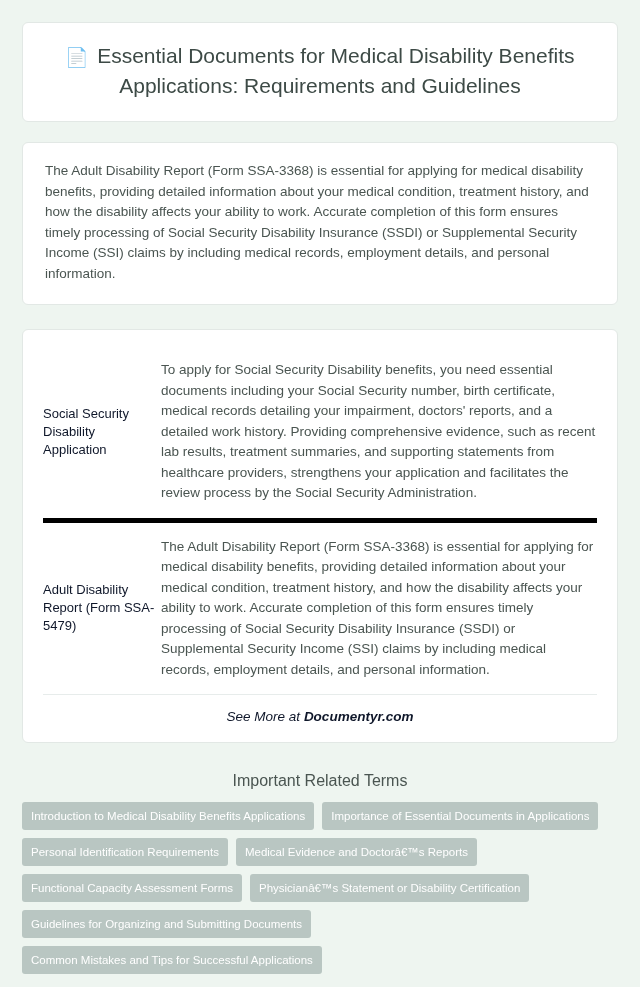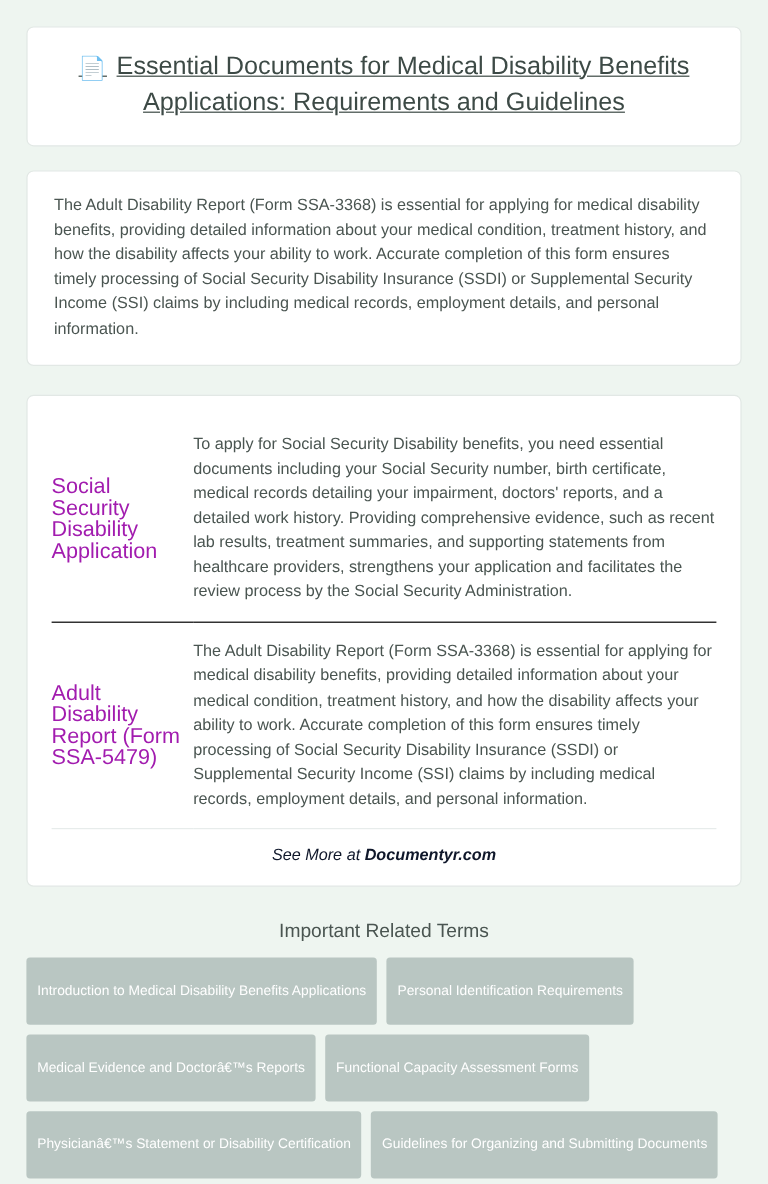--- a/index.html
+++ b/index.html
@@ -27,21 +27,20 @@
   }
 
   
   .title-card {
     padding: 18px 22px 20px 22px;
     margin-bottom: 20px;
   }
   .title-row {
     display: block;
     text-align: center;
-    text-decoration: underline;
   }
   .title-text {
     font-size: 21px;
     line-height: 30px;
     color: #3d4a46;
     font-weight: normal;
     text-align: center;
   }
   .doc-icon {
     font-size: 19px;
@@ -65,31 +64,31 @@
     padding: 16px 20px 14px 20px;
     margin-bottom: 14px;
   }
   table.detail {
     width: 100%;
     border-collapse: collapse;
   }
   table.detail td {
     vertical-align: middle;
     padding: 14px 0;
-    border-bottom: 1px solid #000000;
+    border-bottom: 5px solid #000000;
   }
   table.detail tr:last-child td {
     border-bottom: 1px solid #e7eceb;
   }
   td.term {
     width: 118px;
     padding-right: 16px;
-    font-size: 18px;
+    font-size: 13px;
     line-height: 18px;
-    color: #a21caf;
+    color: #0f172a;
   }
   td.desc {
     font-size: 13.5px;
     line-height: 20.5px;
     color: #4a5551;
   }
   .see-more {
     text-align: center;
     font-style: italic;
     font-size: 13.5px;
@@ -112,21 +111,21 @@
     display: flex;
     flex-wrap: wrap;
     gap: 8px 8px;
     padding: 0 0 10px 0;
   }
   .tag {
     background: #b9c6c2;
     color: #ffffff;
     font-size: 11.5px;
     line-height: 14px;
-    padding: 21px 9px;
+    padding: 7px 9px;
     border-radius: 3px;
     white-space: nowrap;
   }
 </style>
 </head>
 <body>
 
 <div class="page">
 
   <div class="card title-card">
@@ -152,20 +151,22 @@
         </tr>
       </tbody>
     </table>
     <div class="see-more"><span>See More at </span><b>Documentyr.com</b></div>
   </div>
 
   <div class="related-title">Important Related Terms</div>
 
   <div class="tags">
     <span class="tag">Introduction to Medical Disability Benefits Applications</span>
+    <span class="tag">Importance of Essential Documents in Applications</span>
     <span class="tag">Personal Identification Requirements</span>
     <span class="tag">Medical Evidence and Doctorâ€™s Reports</span>
     <span class="tag">Functional Capacity Assessment Forms</span>
     <span class="tag">Physicianâ€™s Statement or Disability Certification</span>
     <span class="tag">Guidelines for Organizing and Submitting Documents</span>
+    <span class="tag">Common Mistakes and Tips for Successful Applications</span>
   </div>
 
 </div>
 
 </body></html>

